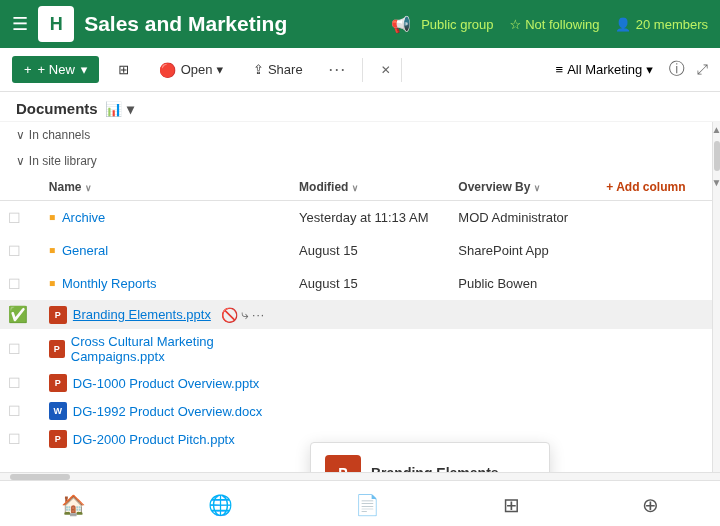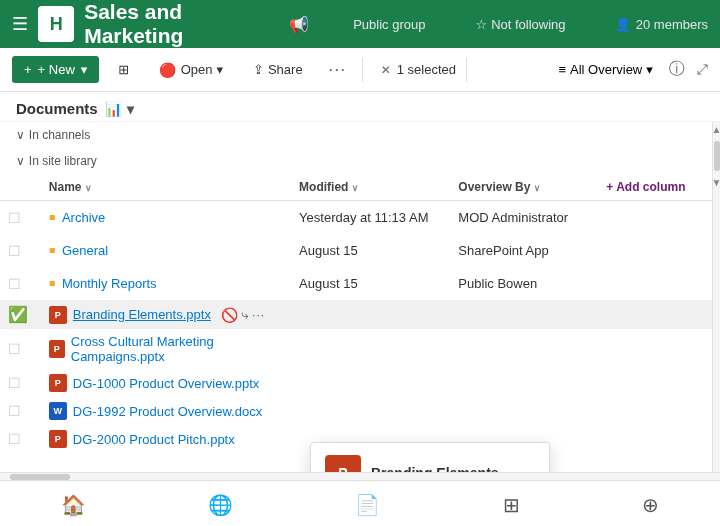--- a/index.html
+++ b/index.html
@@ -19,21 +19,21 @@
     .app-logo {
       width: 36px; height: 36px;
       background: #fff;
       border-radius: 4px;
       display: flex; align-items: center; justify-content: center;
       font-weight: bold; font-size: 18px; color: #1a7f4b;
     }
     .site-title { font-size: 21px; font-weight: 600; color: #fff; flex: 1; }
     .settings-icon { color: #fff; font-size: 16px; cursor: pointer; margin-left: 6px; }
     .nav-actions { display: flex; align-items: center; gap: 16px; font-size: 13px; }
-    .nav-action-item { display: flex; align-items: flex-end; gap: 4px; color: #e5e5e5; cursor: pointer; margin-left: 34px; }
+    .nav-action-item { display: flex; align-items: flex-end; gap: 4px; color: #bef264; cursor: pointer; }
 
     
     .command-bar {
       background: #fff;
       border-bottom: 1px solid #e1e1e1;
       height: 44px;
       display: flex;
       align-items: center;
       padding: 0 12px;
       gap: 8px;
@@ -201,21 +201,21 @@
     }
     .v-scroll-up, .v-scroll-down { font-size: 10px; color: #888; padding: 2px; cursor: pointer; }
     .v-scroll-thumb {
       width: 6px;
       height: 30px;
       background: #ccc;
       border-radius: 3px;
       margin: 4px auto;
     }
 
-    .add-col-btn { color: #701a75; font-size: 12px; cursor: pointer; }
+    .add-col-btn { color: #c2410c; font-size: 12px; cursor: pointer; }
 
     .cmd-divider { width: 1px; height: 24px; background: #e1e1e1; margin: 0 2px; }
   </style>
 </head>
 <body>
 
 <div class="top-nav">
   <span class="hamburger-icon">☰</span>
   <div class="app-logo">H</div>
   <span class="site-title">Sales and Marketing</span>
@@ -250,26 +250,25 @@
     <span>▾</span>
   </button>
   <button class="cmd-btn">
     <span>⇪</span>
     <span>Share</span>
   </button>
   <span class="more-btn">···</span>
   <div class="cmd-divider"></div>
   <div class="selected-info">
     <span class="x-icon">✕</span>
-    <span>1 selected</span>
   </div>
   <div class="cmd-divider"></div>
   <div class="all-docs">
     <span>≡</span>
-    <span>All Overview</span>
+    <span>All Marketing</span>
     <span>▾</span>
   </div>
   <span class="info-icon">ⓘ</span>
   <span class="expand-icon">⤢</span>
 </div>
 
 <div class="docs-header">
   <span>Documents</span>
   <span class="view-icon">📊 ▾</span>
 </div>

